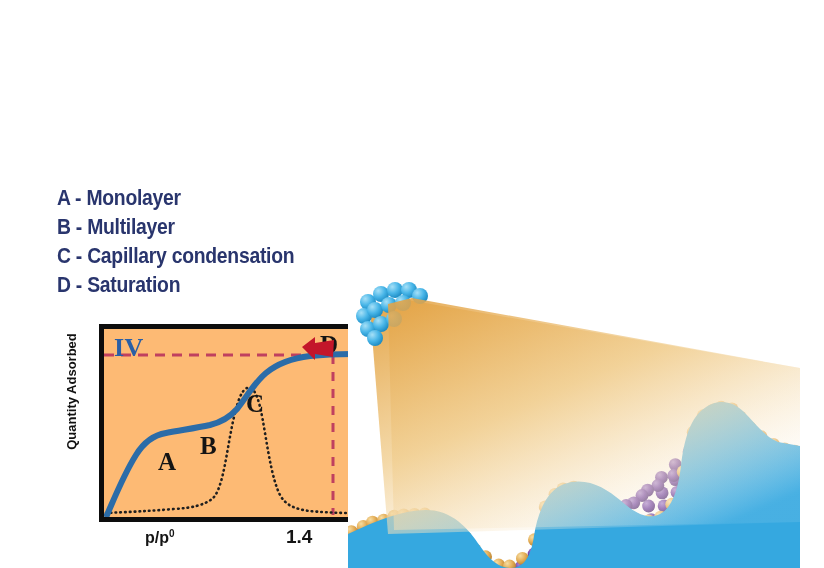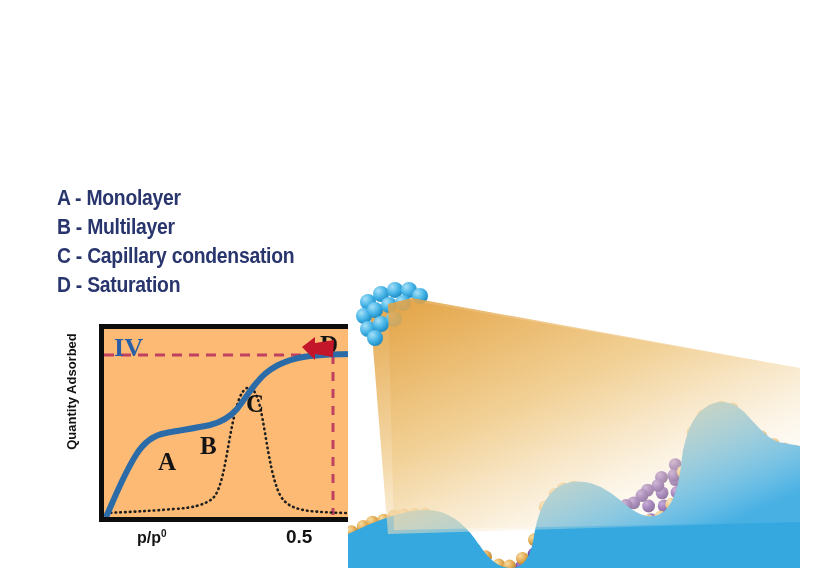--- a/index.html
+++ b/index.html
@@ -84,21 +84,21 @@
     font-size: 26px;
     letter-spacing: 0.5px;
   }
   #label-a { left: 54px;  top: 120px; }
   #label-b { left: 96px;  top: 104px; }
   #label-c { left: 142px; top: 62px;  }
   #label-d { left: 216px; top: 3px;   }
 
   #x-axis-title {
     position: absolute;
-    left: 104px; top: 206px;
+    left: 112px; top: 206px;
     color: #141414;
     font-family: "Liberation Sans Narrow", "Liberation Sans", sans-serif;
     font-weight: bold;
     font-size: 16px;
     white-space: nowrap;
   }
   #x-axis-title sup { font-size: 10px; }
   #x-tick-max {
     position: absolute;
     left: 253px; top: 204px;
@@ -169,21 +169,21 @@
     </div>
 
     <div id="label-iv">IV</div>
     <div class="plot-label" id="label-a">A</div>
     <div class="plot-label" id="label-b">B</div>
     <div class="plot-label" id="label-c">C</div>
     <div class="plot-label" id="label-d">D</div>
   </div>
 
   <div id="x-axis-title">p/p<sup>0</sup></div>
-  <div id="x-tick-max">0.5</div>
+  <div id="x-tick-max">1.4</div>
 </div>
 
 <div id="callout-arrow">
   <svg width="36" height="30" viewBox="0 0 36 30">
     <path d="M 2 13 L 15 3 L 15 9 L 34 6 L 33 23 L 15 20 L 15 26 Z" fill="#c3162a"></path>
   </svg>
 </div>
 
 <div id="illustration">
   <svg width="452" height="296" viewBox="0 0 452 296">

